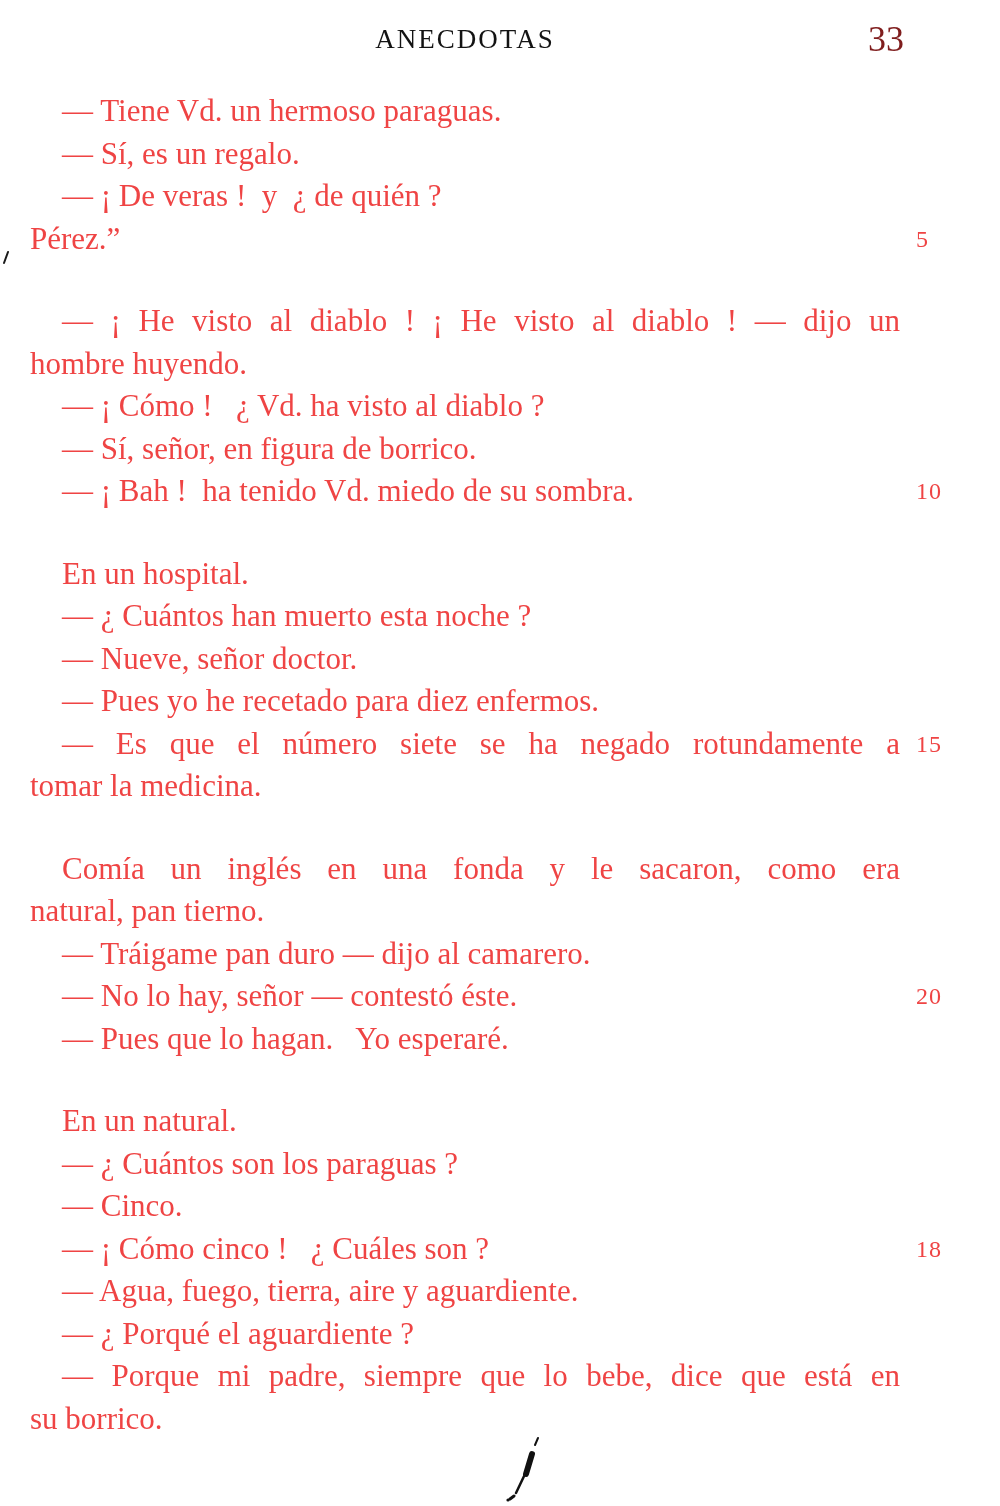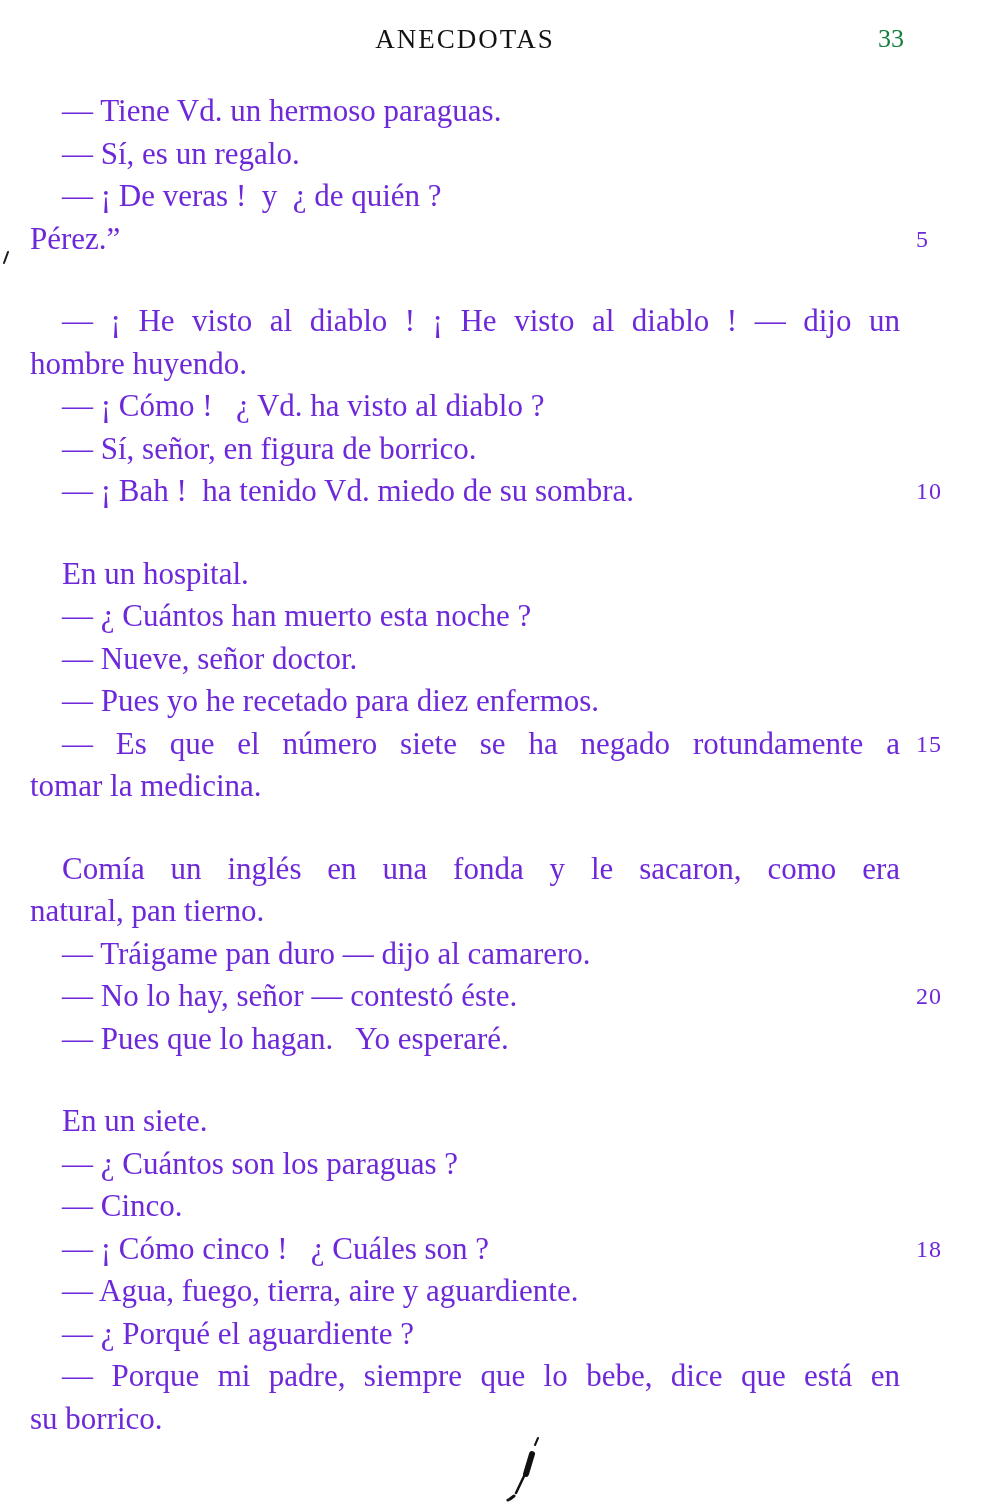--- a/index.html
+++ b/index.html
@@ -30,33 +30,33 @@
     text-align: center;
     font-size: 27px;
     line-height: 34px;
     letter-spacing: 2px;
     color: #131313;
   }
   .page-number {
     position: absolute;
     right: -4px;
     top: 0px;
-    font-size: 26px;
+    font-size: 36px;
     line-height: 34px;
-    color: #15803d;
+    color: #7f1d1d;
   }
   .section { margin-top: 40px; }
   .section.first { margin-top: 34px; }
   .line {
     position: relative;
     height: 42.5px;
     line-height: 42.5px;
     font-size: 31px;
     white-space: pre;
-    color: #6d28d9;
+    color: #ef4444;
   }
   .line.indent { padding-left: 32px; }
   .line.justify {
     white-space: normal;
     text-align: justify;
     text-align-last: justify;
   }
   .lineno {
     position: absolute;
     left: 886px;
@@ -110,21 +110,21 @@
         <div class="line flush">tomar la medicina.</div>
       </div>
       <div class="section">
         <div class="line indent justify">Comía un inglés en una fonda y le sacaron, como era</div>
         <div class="line flush">natural, pan tierno.</div>
         <div class="line indent">— Tráigame pan duro — dijo al camarero.</div>
         <div class="line indent">— No lo hay, señor — contestó éste.<span class="lineno">20</span></div>
         <div class="line indent">— Pues que lo hagan.   Yo esperaré.</div>
       </div>
       <div class="section">
-        <div class="line indent">En un siete.</div>
+        <div class="line indent">En un natural.</div>
         <div class="line indent">— ¿ Cuántos son los paraguas ?</div>
         <div class="line indent">— Cinco.</div>
         <div class="line indent">— ¡ Cómo cinco !   ¿ Cuáles son ?<span class="lineno">18</span></div>
         <div class="line indent">— Agua, fuego, tierra, aire y aguardiente.</div>
         <div class="line indent">— ¿ Porqué el aguardiente ?</div>
         <div class="line indent justify">— Porque mi padre, siempre que lo bebe, dice que está en</div>
         <div class="line flush">su borrico.</div>
       </div>
     </div>
 

